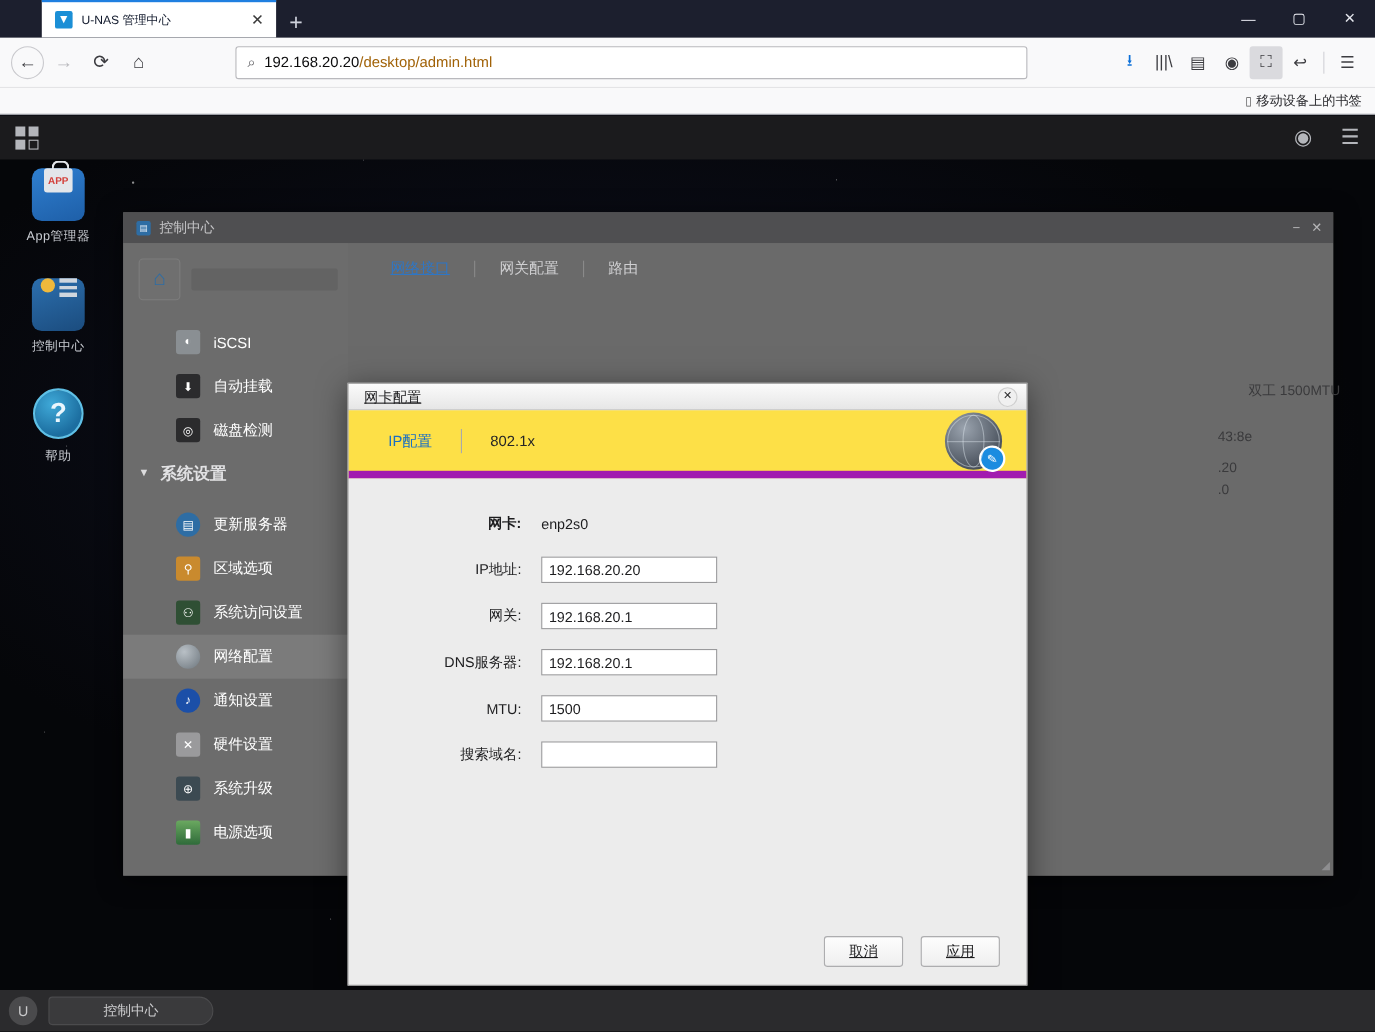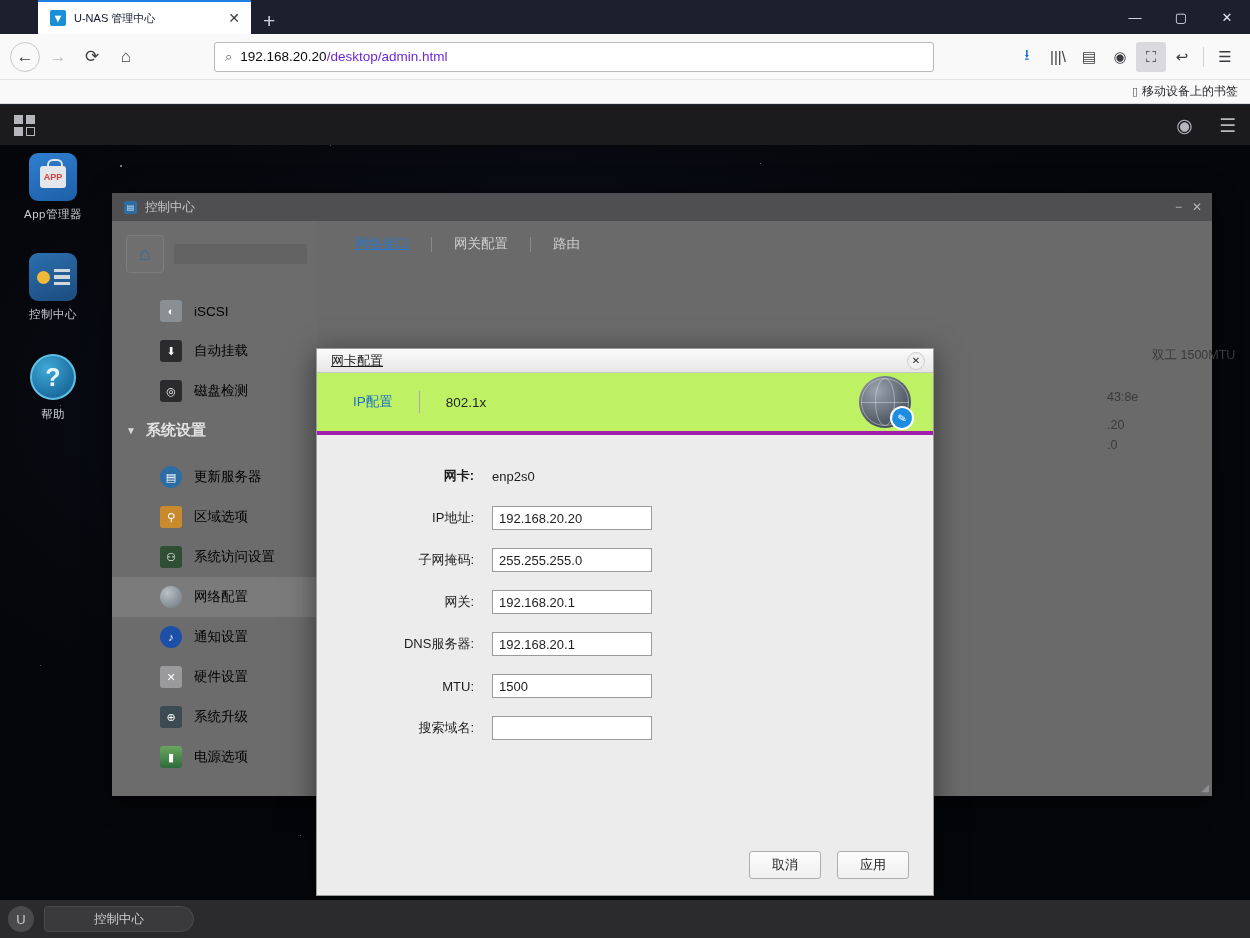--- a/index.html
+++ b/index.html
@@ -51,21 +51,21 @@
   }
   .navbtn.back { border: 1px solid #c9c9cd; border-radius: 50%; width: 30px; height: 30px; }
   .navbtn.fwd { color: #b9b9bd; }
   .urlbar {
     flex: 0 0 720px; margin-left: 70px; height: 30px; background: #fff;
     border: 1px solid #b9b9bd; border-radius: 3px;
     display: flex; align-items: center; gap: 8px; padding: 0 10px;
   }
   .urlbar .mag { color: #5c5c60; font-size: 13px; }
   .urltext { font-size: 13.5px; color: #0b0b0c; white-space: nowrap; }
-  .urltext .dim { color: #6d28d9; }
+  .urltext .dim { color: #a16207; }
   .toolicons { margin-left: auto; display: flex; align-items: center; gap: 1px; }
   .ticon {
     width: 30px; height: 30px; display: flex; align-items: center; justify-content: center;
     color: #3c3c40; font-size: 15px; border-radius: 3px; cursor: pointer;
   }
   .ticon.dl { color: #0a6fd8; }
   .ticon.active { background: #dadade; }
   .tsep { width: 1px; height: 20px; background: #d2d2d6; margin: 0 5px; }
 
   .bookmarkbar {
@@ -95,21 +95,21 @@
   .grid-ico { display: grid; grid-template-columns: 9px 9px; gap: 3px; }
   .grid-ico i { width: 9px; height: 9px; background: #b4b6bb; display: block; }
   .grid-ico i.hollow { background: transparent; border: 1.5px solid #b4b6bb; }
   .dbar-right { margin-left: auto; display: flex; align-items: center; gap: 26px; }
   .dicon { color: #b4b6bb; font-size: 19px; cursor: pointer; line-height: 1; }
 
   .deskicons { position: absolute; left: 10px; top: 48px; width: 86px; }
   .deskitem { width: 86px; margin-bottom: 31px; text-align: center; cursor: pointer; }
   .dtile {
     width: 48px; height: 48px; margin: 0 auto 6px; border-radius: 9px;
-    display: flex; align-items: center; justify-content: center;
+    display: flex; align-items: flex-start; justify-content: center;
     font-size: 20px; color: #fff; position: relative;
   }
   .dtile.app { background: linear-gradient(160deg,#2f7fd0,#1e5fa8); }
   .dtile.app .bag { width: 26px; height: 22px; background: #e3e6ea; border-radius: 3px;
       display: flex; align-items: center; justify-content: center;
       font-size: 9px; font-weight: bold; color: #d3403a; position: relative; }
   .dtile.app .bag::before { content:""; position:absolute; top:-7px; left:7px; width:12px; height:8px;
       border:2px solid #e3e6ea; border-bottom:none; border-radius:6px 6px 0 0; }
   .dtile.ctl { background: linear-gradient(160deg,#2c6fae,#1b4c7e); }
   .dtile.ctl .pie { width:13px; height:13px; border-radius:50%; background:#f0b93c; }
@@ -154,21 +154,21 @@
   .searchbox { flex:1; height: 20px; background: #636363; border-radius: 2px; }
 
   .menulist { margin-top: 8px; }
   .mitem {
     height: 40px; display: flex; align-items: center; gap: 12px;
     padding-left: 48px; cursor: pointer;
   }
   .mitem.sel { background: #7b7b7b; }
   .mitem .mi { width: 22px; height: 22px; border-radius: 3px; flex: 0 0 22px;
       display:flex; align-items:center; justify-content:center; font-size:11px; color:#fff; }
-  .mitem .ml { font-size: 13.5px; color: #000000; white-space: nowrap; }
+  .mitem .ml { font-size: 13.5px; color: #ffffff; white-space: nowrap; }
   .mgroup {
     height: 38px; display: flex; align-items: center; gap: 10px;
     padding-left: 14px; font-size: 15px; font-weight: bold; color: #e2e2e4;
   }
   .mgroup .caret { font-size: 10px; color: #dcdcde; }
 
   .ccmain { flex: 1; position: relative; background: #6a6a6a; }
   .cctabs {
     display: flex; align-items: center; gap: 0; padding: 14px 0 0 16px;
     font-size: 13.5px;
@@ -193,22 +193,22 @@
     padding: 0 8px 0 14px;
   }
   .mhead .mt { font-size: 13px; color: #1d1d1f; text-decoration: underline; }
   .mhead .mx {
     margin-left: auto; width: 18px; height: 18px; border-radius: 50%;
     background: #f0f0f0; border: 1px solid #cfcfcf;
     display: flex; align-items: center; justify-content: center;
     font-size: 10px; color: #2a2a2c; cursor: pointer;
   }
   .mtabs {
-    height: 62px; background: #bef264; display: flex; align-items: center;
-    padding: 0 22px 0 36px; position: relative; border-bottom: 4px solid #a21caf;
+    height: 62px; background: #fde047; display: flex; align-items: center;
+    padding: 0 22px 0 36px; position: relative; border-bottom: 7px solid #a21caf;
   }
   .mtabs .mtb { font-size: 13.5px; color: #242426; padding-right: 26px; cursor: pointer; }
   .mtabs .mtb.act { color: #1b6fc4; }
   .mtabs .div { width: 1px; height: 22px; background: #a9a9ab; margin-right: 26px; }
   .globe {
     margin-left: auto; width: 52px; height: 52px; border-radius: 50%;
     background: radial-gradient(circle at 34% 28%, #9aa3ae, #555d68 62%, #2f353d 100%);
     position: relative; overflow: visible;
   }
   .globe::before, .globe::after {
@@ -249,20 +249,21 @@
   .mfoot {
     height: 60px; background: #ececec; border-top: 0;
     display: flex; align-items: center; justify-content: flex-end;
     gap: 16px; padding-right: 24px;
   }
   .mbtn {
     width: 72px; height: 28px; background: linear-gradient(#fdfdfd,#efefef);
     border: 1px solid #adadaf; border-radius: 3px;
     font-size: 13px; color: #1d1d1f; cursor: pointer;
     font-family: "Liberation Sans", sans-serif;
+    text-decoration: underline;
   }
 
   
   .taskbar {
     position: absolute; left: 0; bottom: 0; width: 1250px; height: 38px;
     background: #2b2b2d; display: flex; align-items: center; padding-left: 8px; gap: 10px;
   }
   .tblogo {
     width: 26px; height: 26px; border-radius: 50%; background: #4a4a4c;
     display: flex; align-items: center; justify-content: center;
@@ -452,21 +453,21 @@
 
         <div class="ccmain">
           <div class="cctabs">
             <span class="t act">网络接口</span>
             <span class="vl"></span>
             <span class="t">网关配置</span>
             <span class="vl"></span>
             <span class="t">路由</span>
           </div>
           <div class="ccinfo">
-            <div style="left:835px;top:68px">双工 1500MTU</div>
+            <div style="left:818px;top:68px">双工 1500MTU</div>
             <div style="left:790px;top:110px">43:8e</div>
             <div style="left:790px;top:138px">.20</div>
             <div style="left:790px;top:158px">.0</div>
           </div>
           <span class="ccresize">◢</span>
         </div>
       </div>
     </div>
 
     <div class="modal">
@@ -489,24 +490,20 @@
         <div class="frow">
           <span class="lab b">网卡:</span>
           <span class="val">enp2s0</span>
         </div>
 
         <div class="frow">
           <span class="lab">IP地址:</span>
           <input class="finput" value="192.168.20.20" style="">
         </div>
         <div class="frow">
-          <span class="lab">子网掩码:</span>
-          <input class="finput" value="255.255.255.0" style="">
-        </div>
-        <div class="frow">
           <span class="lab">网关:</span>
           <input class="finput" value="192.168.20.1" style="">
         </div>
         <div class="frow">
           <span class="lab">DNS服务器:</span>
           <input class="finput" value="192.168.20.1" style="">
         </div>
         <div class="frow">
           <span class="lab">MTU:</span>
           <input class="finput" value="1500" style="">

